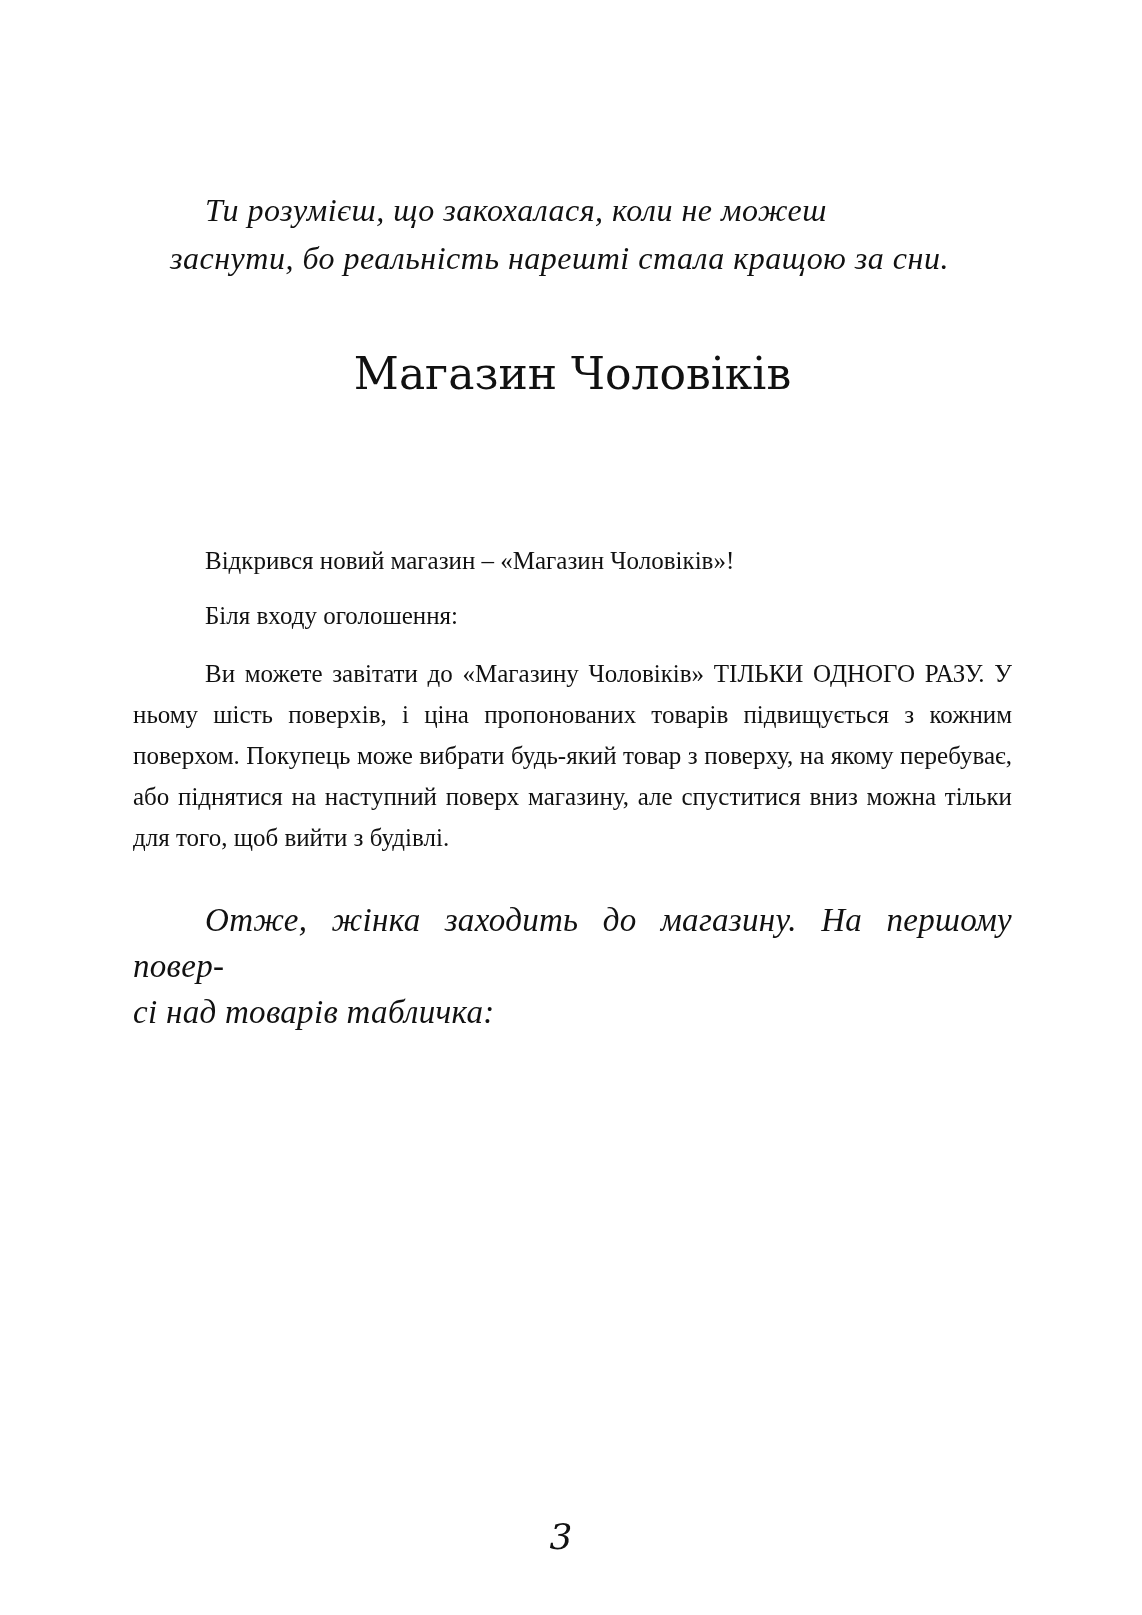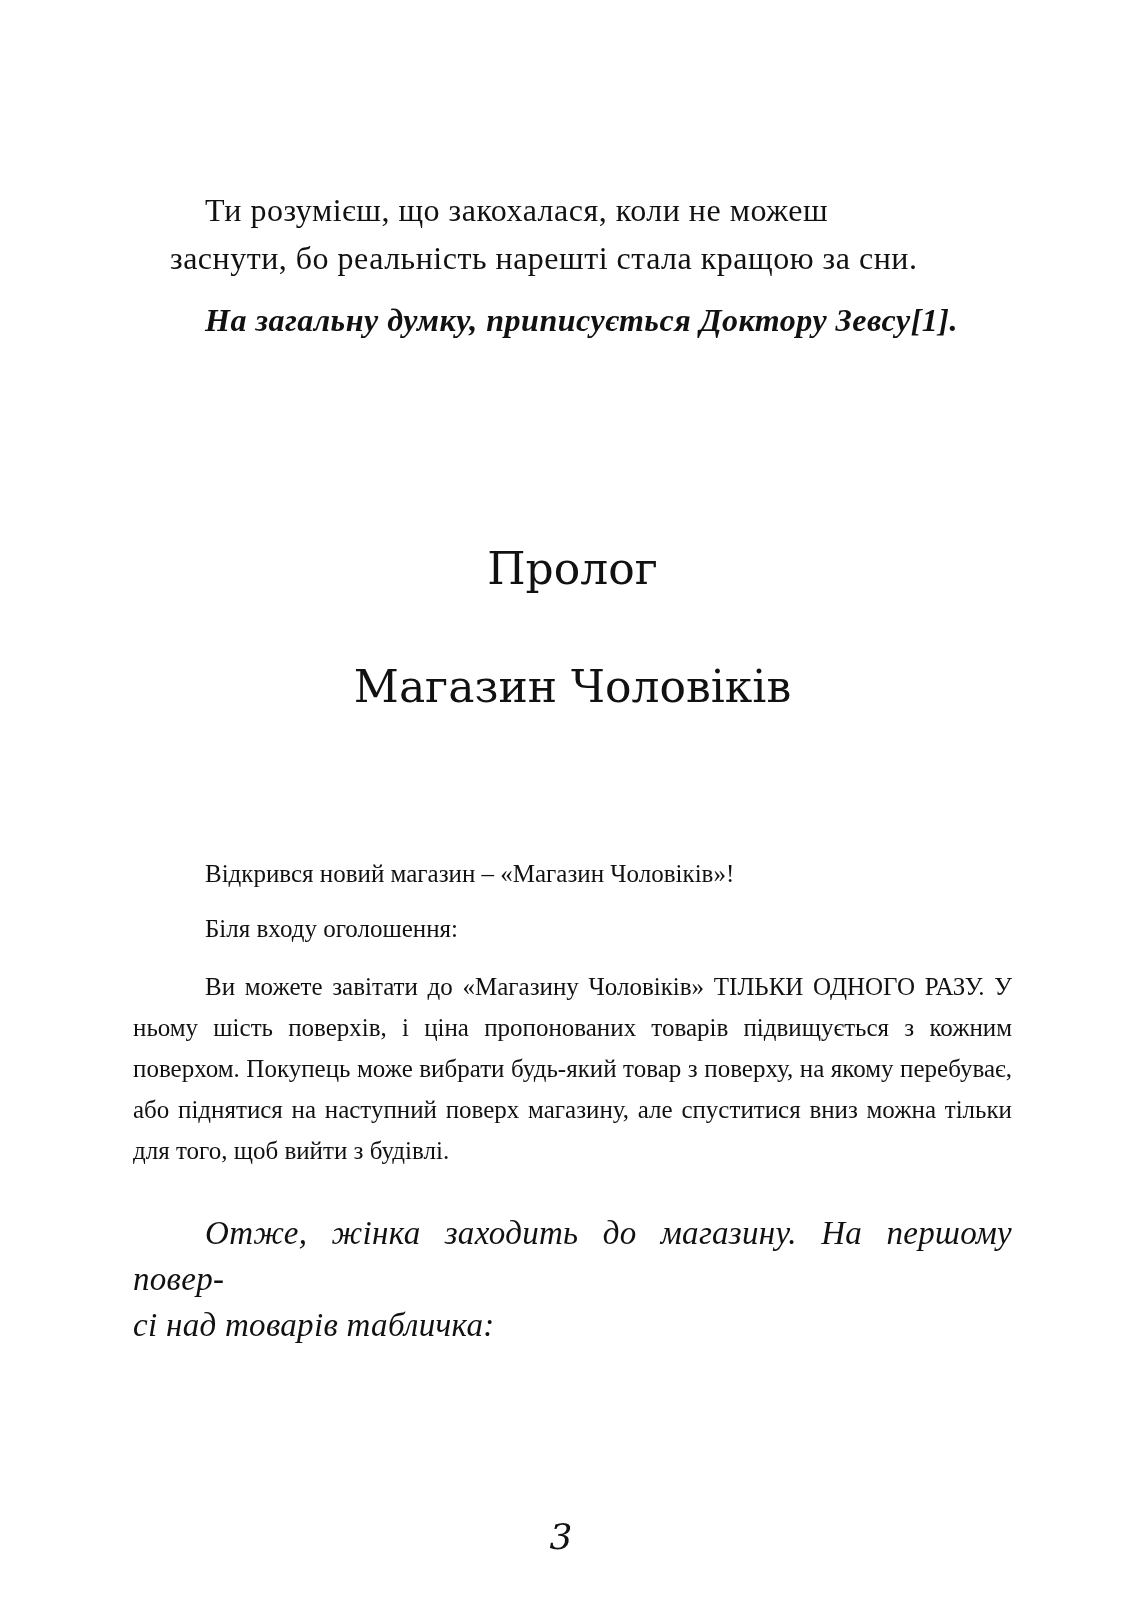--- a/index.html
+++ b/index.html
@@ -13,20 +13,21 @@
     height: 1615px;
     background: #ffffff;
     color: #111111;
     font-family: "Liberation Serif", "DejaVu Serif", serif;
     box-sizing: border-box;
     padding: 186px 130px 0 133px;
     overflow: hidden;
   }
   
   .epigraph {
+    font-style: italic;
     font-size: 32px;
     line-height: 48px;
     margin: 0 60px 0 37px;
     text-indent: 35px;
     letter-spacing: 0.5px;
   }
   .attribution {
     font-style: italic;
     font-weight: bold;
     font-size: 32px;
@@ -90,23 +91,21 @@
     font-family: "DejaVu Serif", serif;
   }
 </style>
 </head>
 <body>
 
 <div class="page">
 
   <div class="epigraph">Ти розумієш, що закохалася, коли не можеш заснути, бо реальність нарешті стала кращою за сни.</div>
 
-  <div class="attribution">На загальну думку, приписується Доктору Зевсу[1].</div>
 
-  <h1 class="chapter">Пролог</h1>
 
   <h2 class="section">Магазин Чоловіків</h2>
 
   <p class="para indent p1">Відкрився новий магазин – «Магазин Чоловіків»!</p>
 
   <p class="para indent p2">Біля входу оголошення:</p>
 
   <p class="para indent p3">Ви можете завітати до «Магазину Чоловіків» ТІЛЬКИ ОДНОГО РАЗУ. У ньому шість поверхів, і ціна пропонованих товарів підвищується з кожним поверхом. Покупець може вибрати будь-який товар з поверху, на якому перебуває, або піднятися на наступний поверх магазину, але спуститися вниз можна тільки для того, щоб вийти з будівлі.</p>
 
   <div class="narration">

